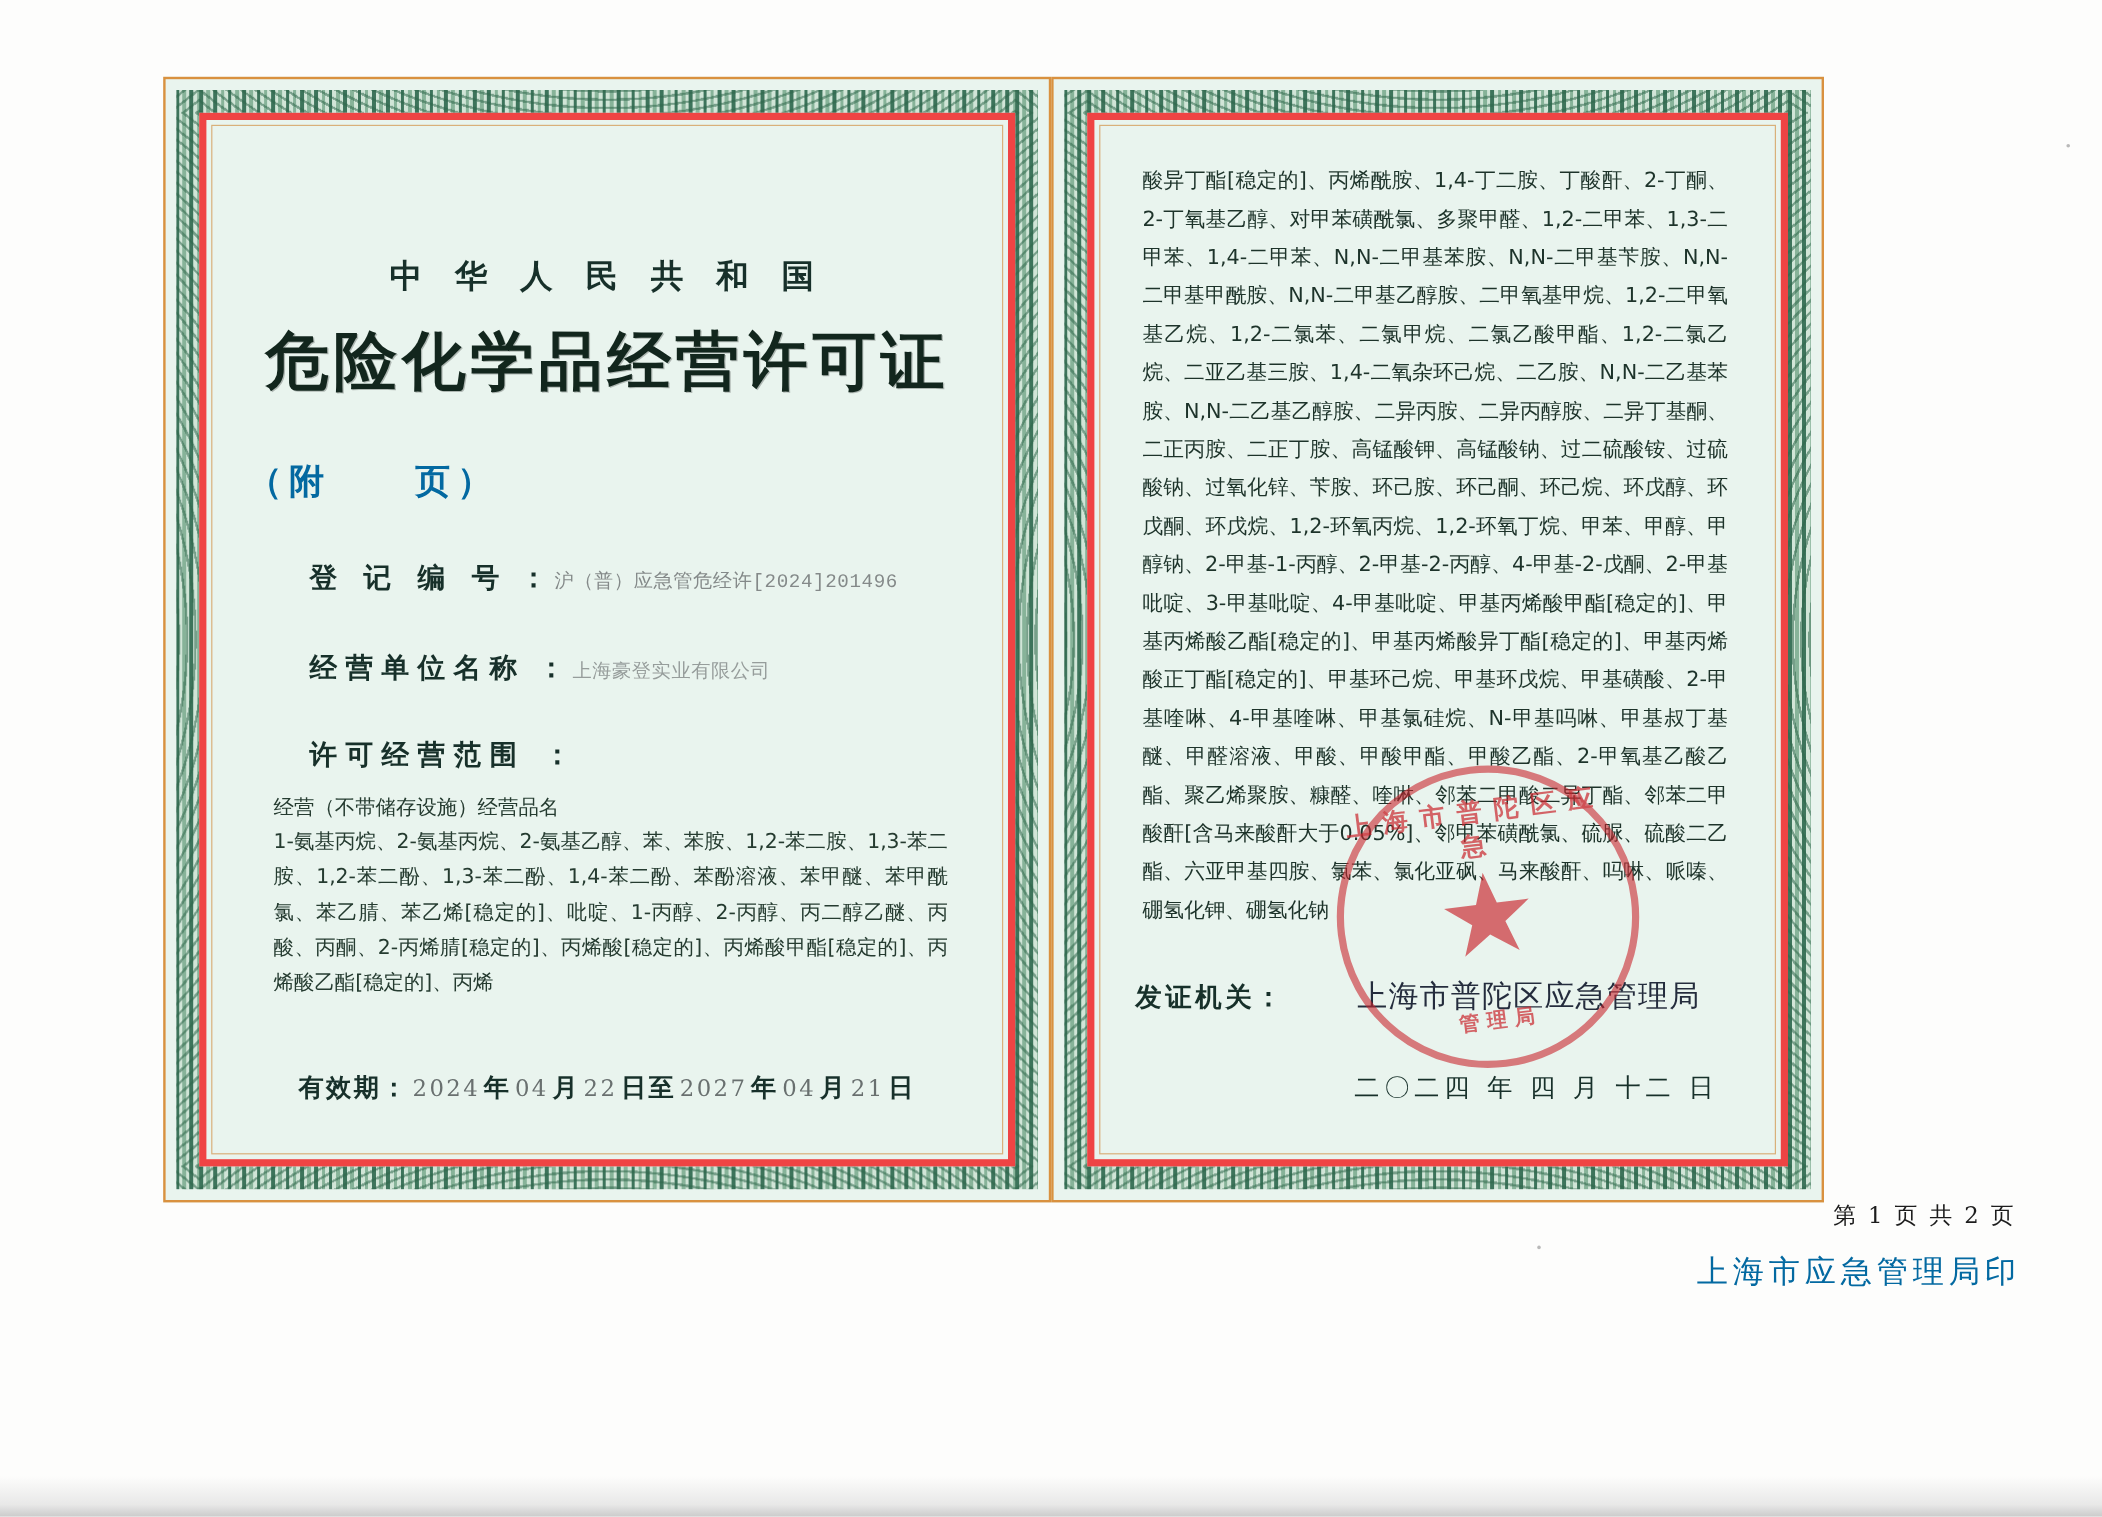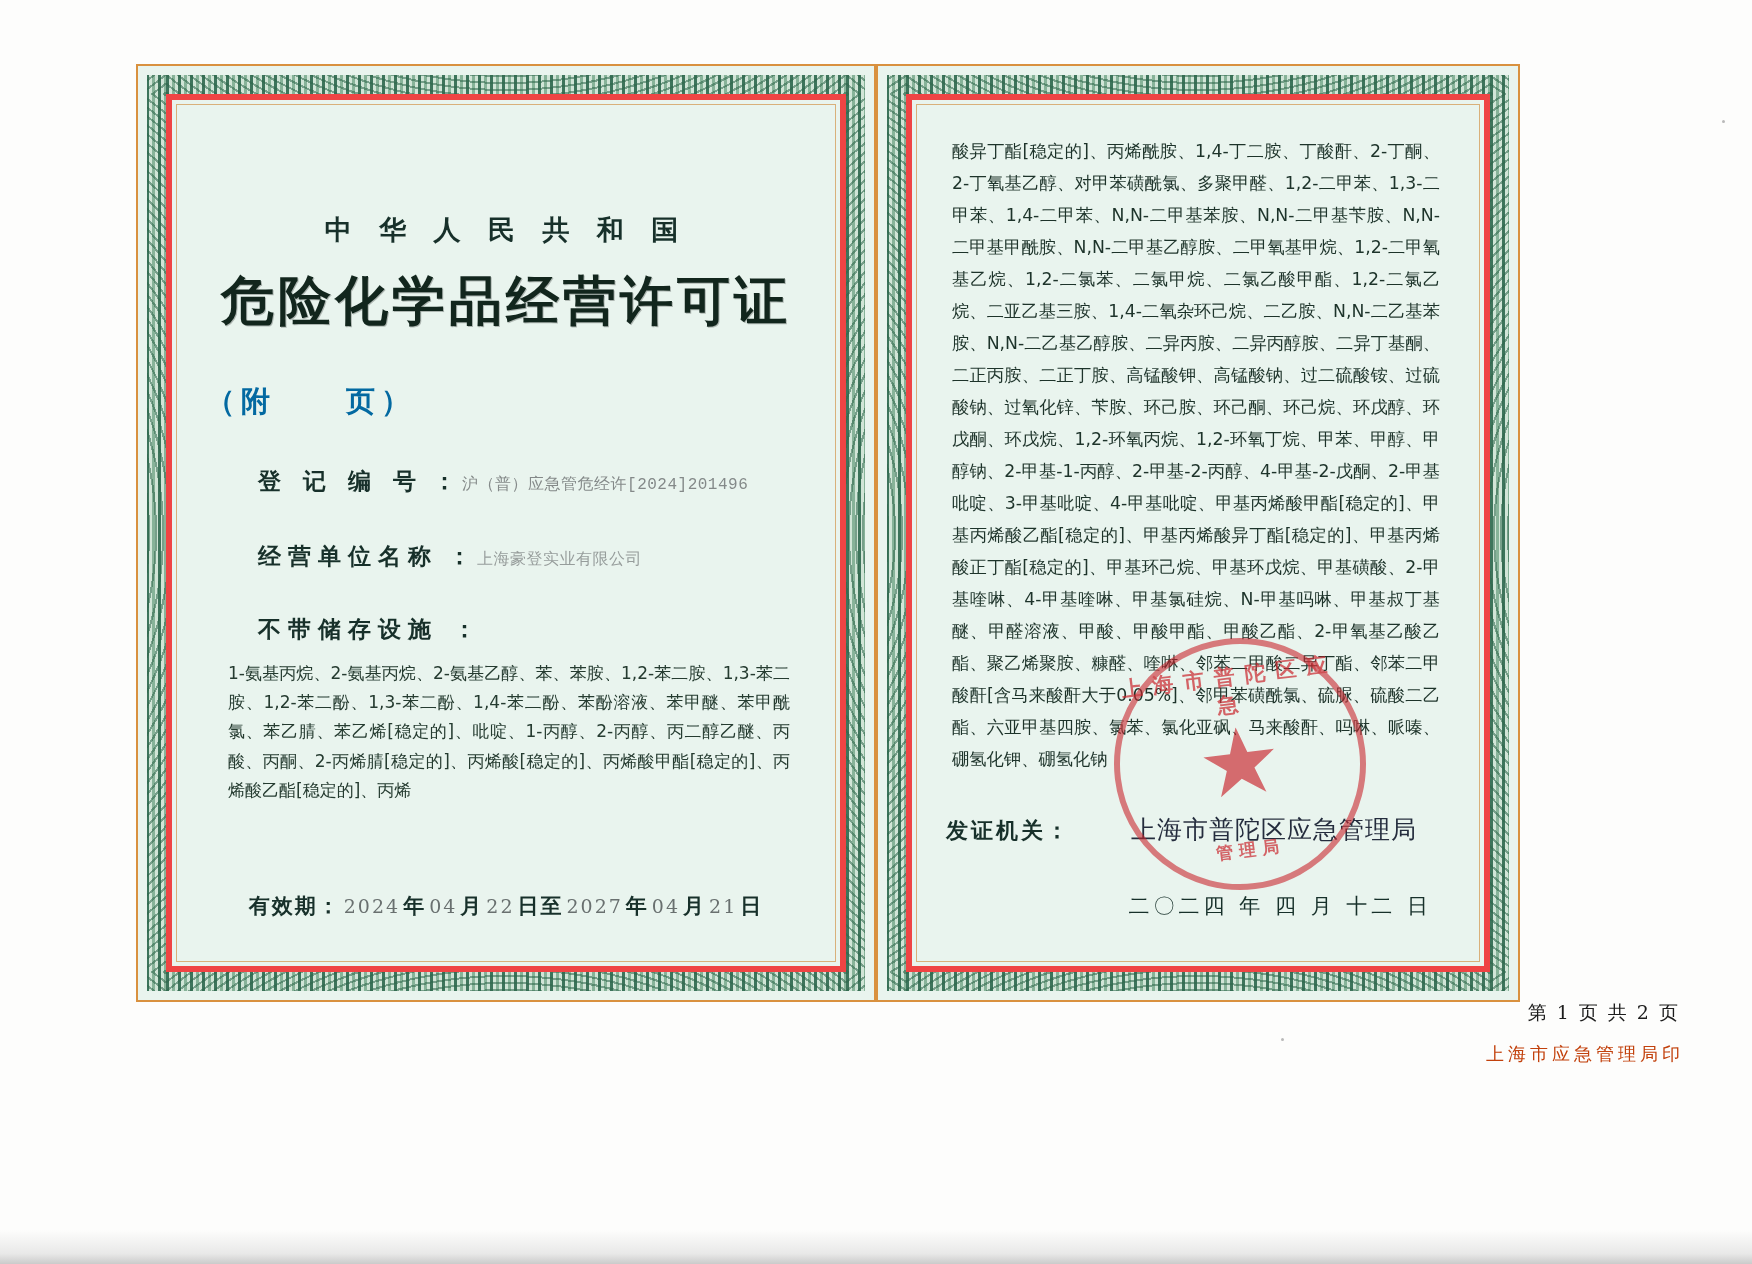--- a/index.html
+++ b/index.html
@@ -258,22 +258,22 @@
     top: 1000px;
     font-size: 19px;
     color: #1c1c1c;
     letter-spacing: 2px;
     font-family: "DejaVu Serif", serif;
   }
   .footer-org {
     position: absolute;
     right: 68px;
     top: 1042px;
-    font-size: 18px;
-    color: #c2410c;
+    font-size: 26px;
+    color: #0369a1;
     letter-spacing: 4px;
     font-weight: 500;
   }
   .speck {
     position: absolute;
     width: 3px; height: 3px;
     background: #b9b9b9;
     border-radius: 50%;
   }
 </style>
@@ -300,25 +300,26 @@
           <span class="field-value">沪（普）应急管危经许[2024]201496</span>
         </div>
 
         <div class="field-row">
           <span class="field-label">经营单位名称</span>
           <span class="field-colon">：</span>
           <span class="field-value name">上海豪登实业有限公司</span>
         </div>
 
         <div class="scope-label">
-          <span>不带储存设施</span>
+          <span>许可经营范围</span>
           <span>：</span>
         </div>
 
         <div class="scope-body">
+          <span class="first">经营（不带储存设施）经营品名</span>
           <span>1-氨基丙烷、2-氨基丙烷、2-氨基乙醇、苯、苯胺、1,2-苯二胺、1,3-苯二胺、1,2-苯二酚、1,3-苯二酚、1,4-苯二酚、苯酚溶液、苯甲醚、苯甲酰氯、苯乙腈、苯乙烯[稳定的]、吡啶、1-丙醇、2-丙醇、丙二醇乙醚、丙酸、丙酮、2-丙烯腈[稳定的]、丙烯酸[稳定的]、丙烯酸甲酯[稳定的]、丙烯酸乙酯[稳定的]、丙烯</span>
         </div>
 
         <div class="validity">
           <span>有效期：</span><span class="num">2024</span><span>年</span><span class="num">04</span><span>月</span><span class="num">22</span><span>日</span><span>至</span><span class="num">2027</span><span>年</span><span class="num">04</span><span>月</span><span class="num">21</span><span>日</span>
         </div>
 
       </div>
     </div>
   </div>

